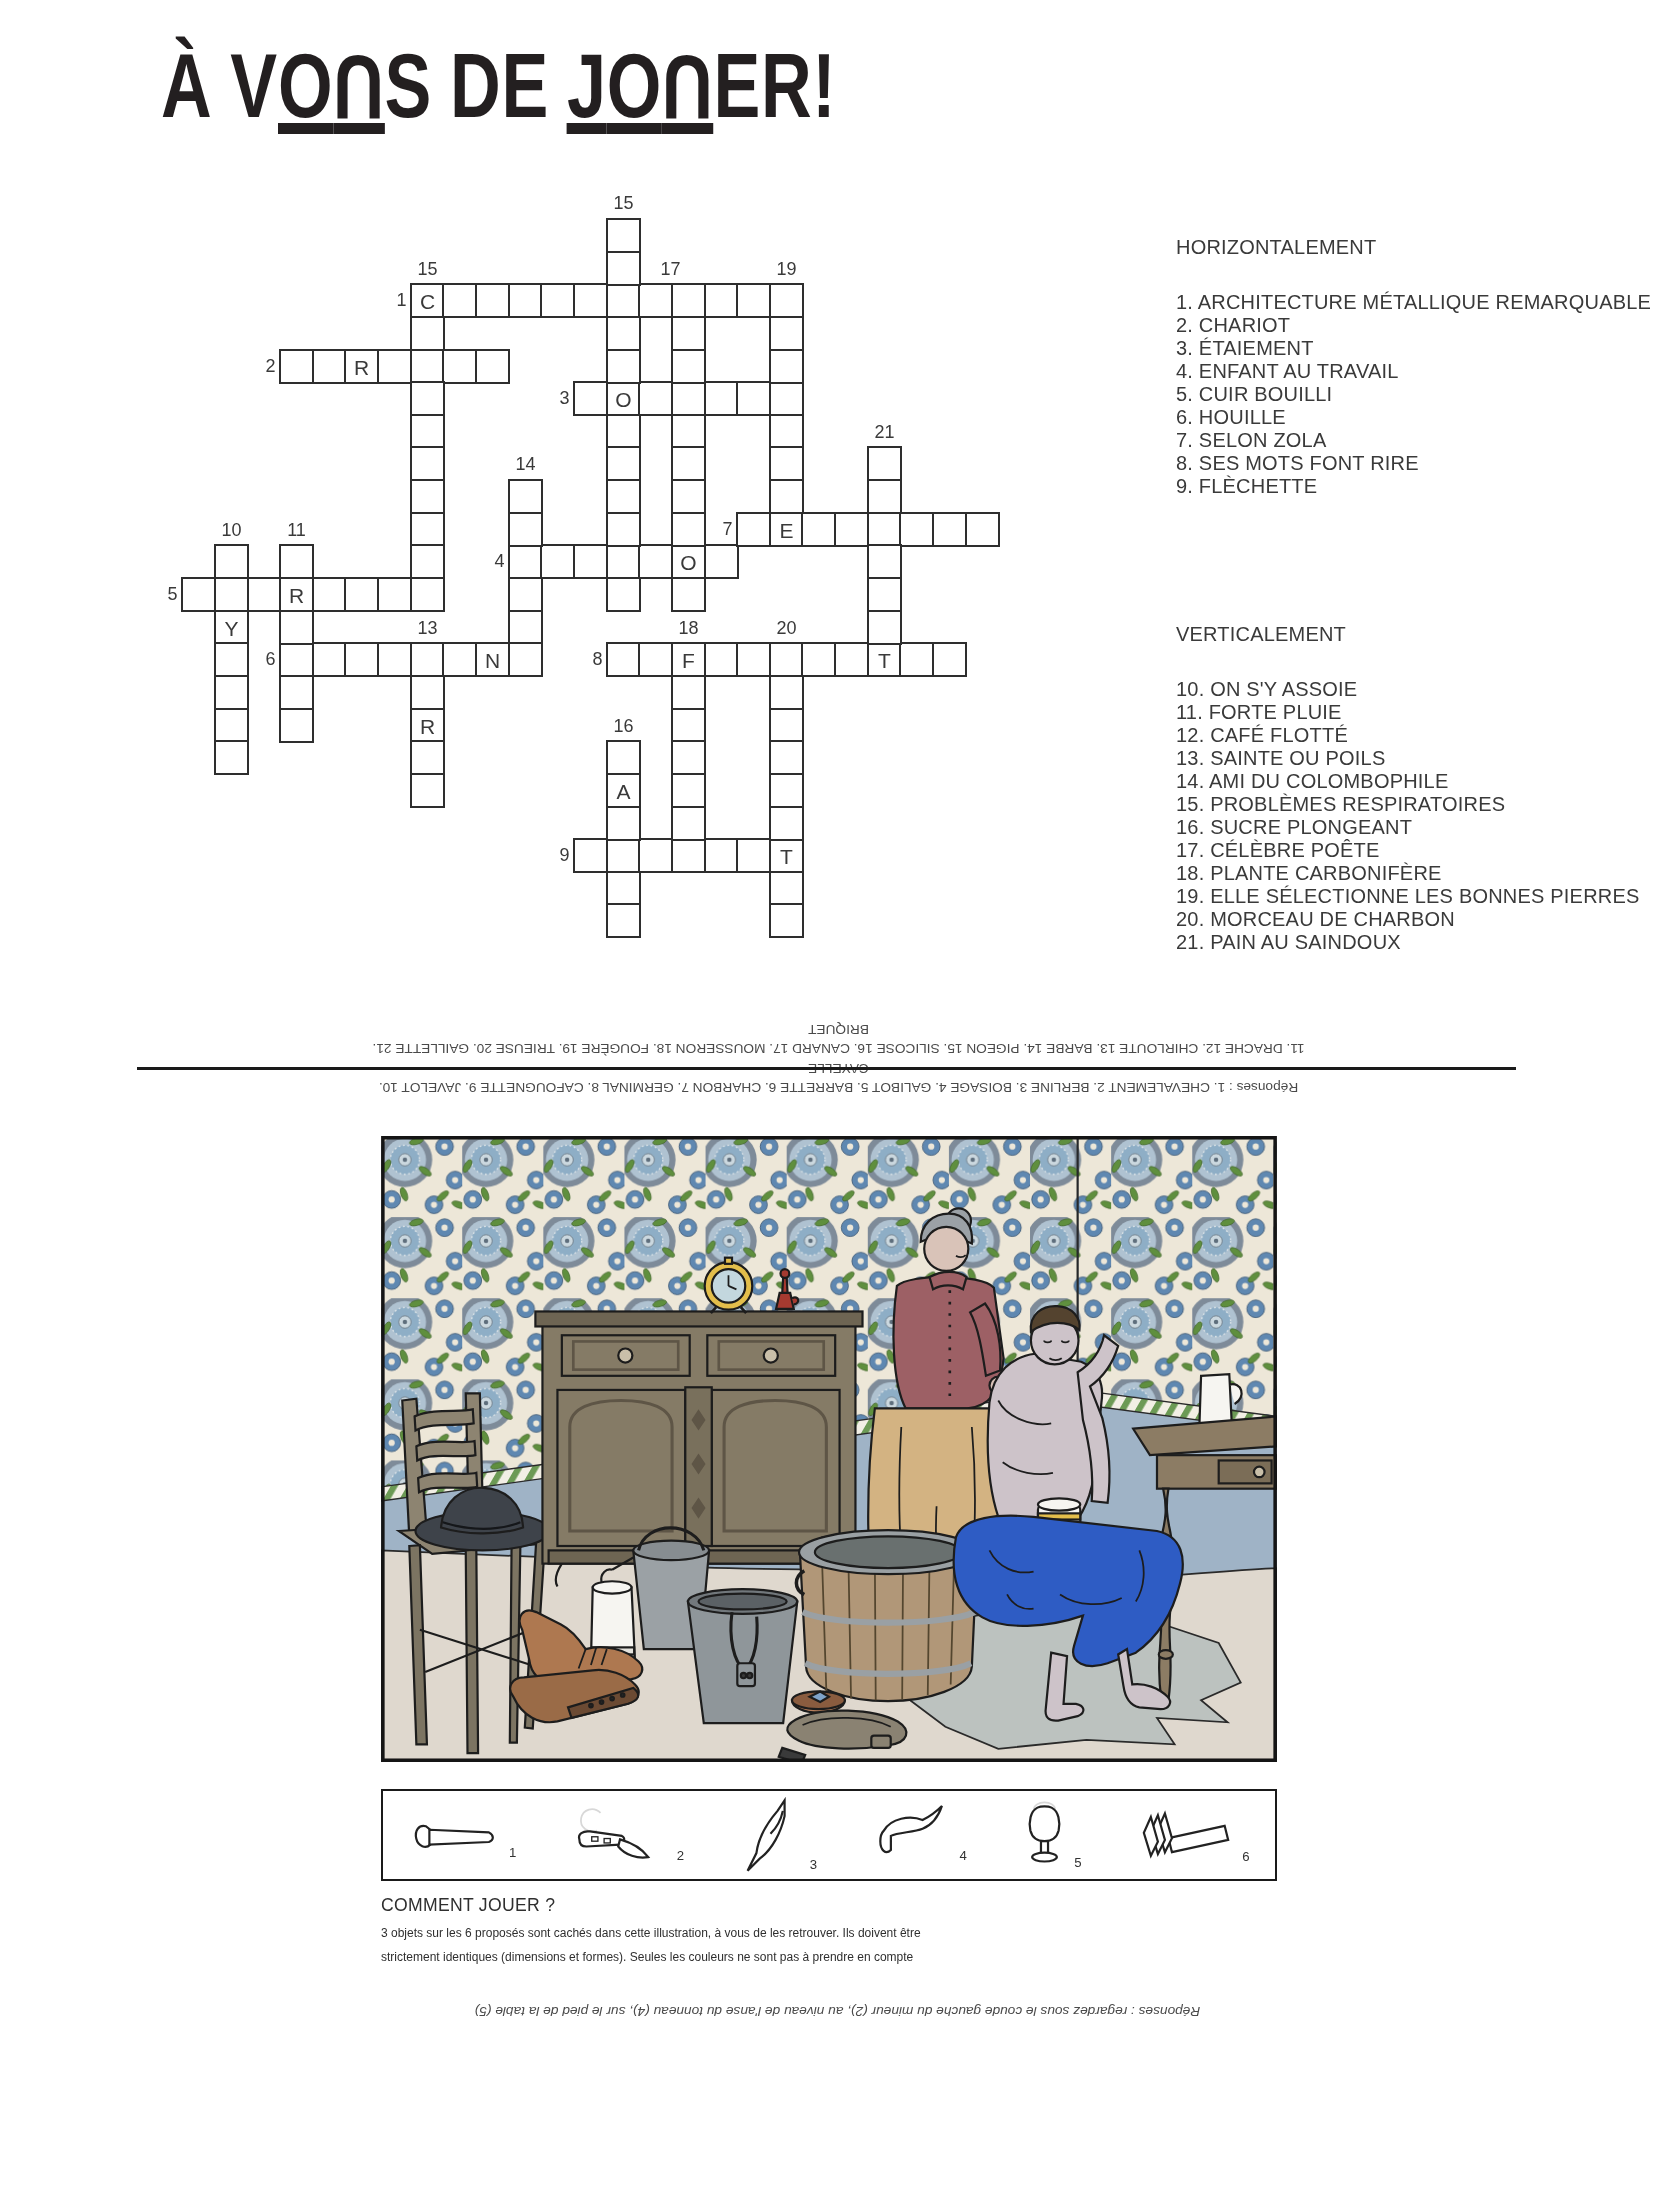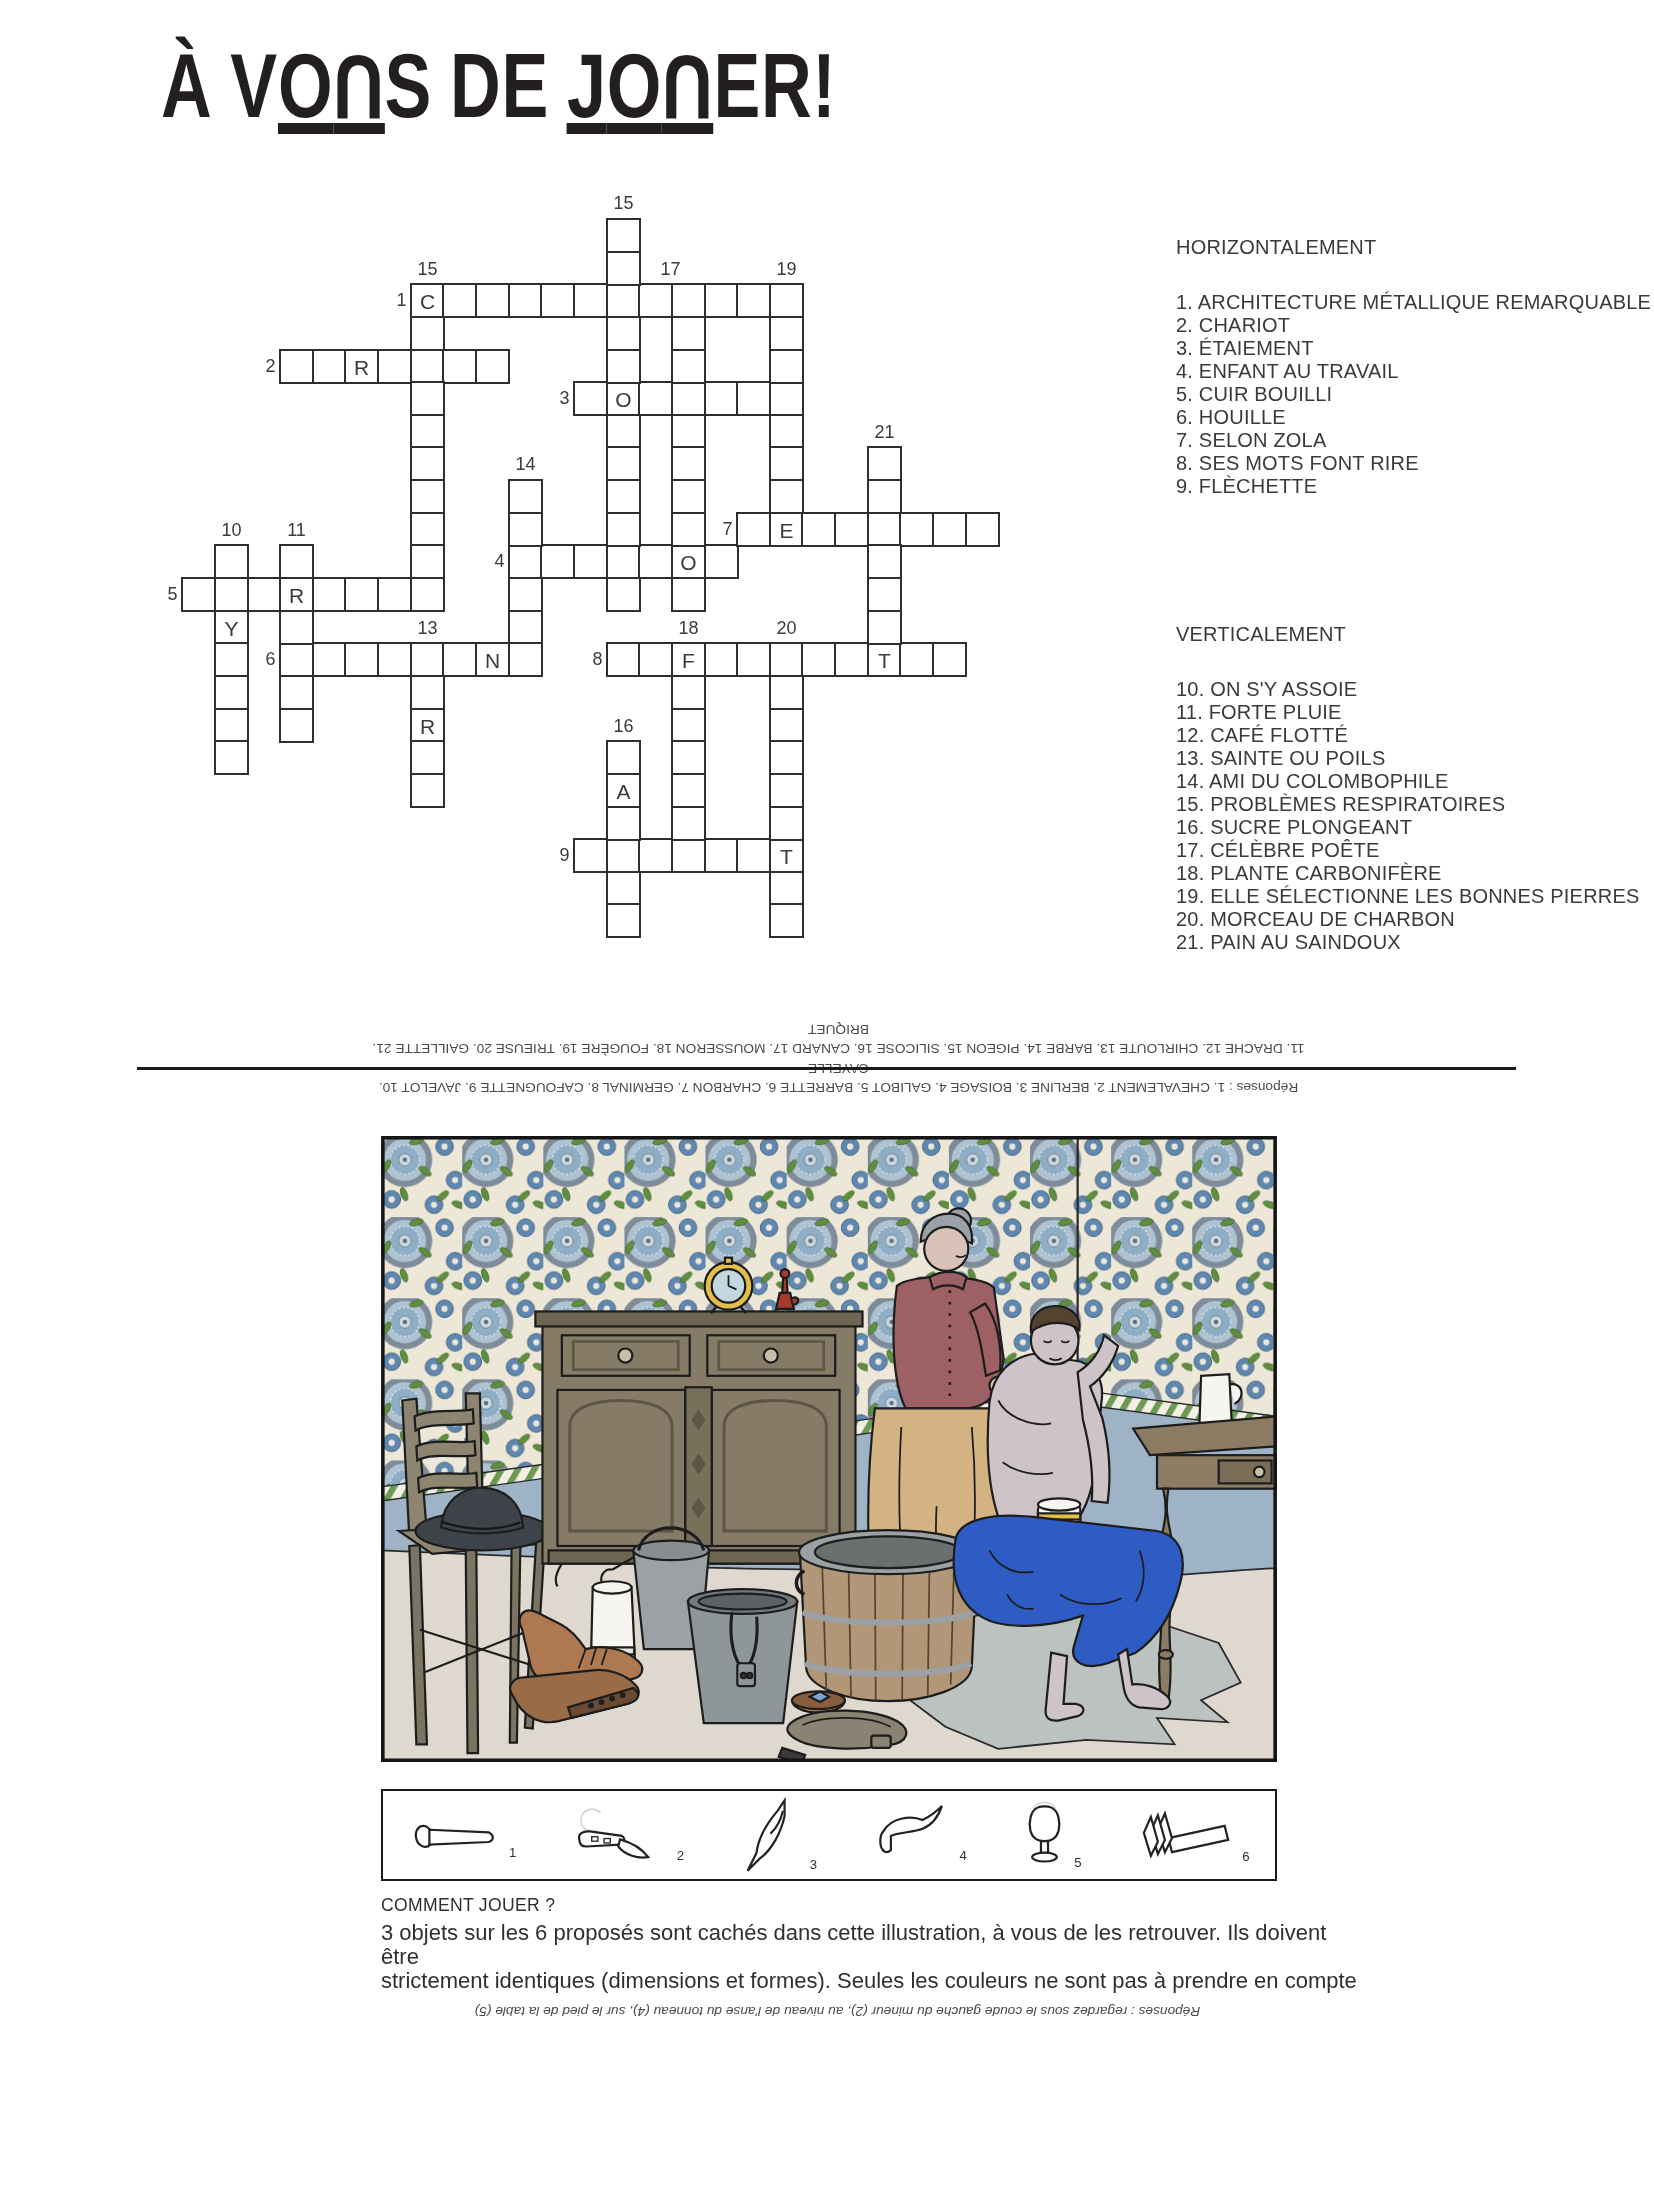--- a/index.html
+++ b/index.html
@@ -42,21 +42,21 @@
 
   
   .strip{position:absolute;left:381px;top:1789px;width:896px;height:92px;border:2.6px solid #1a1a1a;
          box-sizing:border-box;background:#fff;display:flex;align-items:center;justify-content:space-around;}
   .obj{position:relative;display:flex;align-items:flex-end;}
   .obj-num{font-size:13.2px;color:#333;margin-left:3.5px;margin-bottom:3.5px;}
 
   
   .how{position:absolute;left:381px;top:1895px;width:988px;color:#2f2f2f;}
   .how-h{font-size:17.6px;letter-spacing:0.3px;margin:0 0 5.3px 0;}
-  .how-b{font-size:22px;line-height:24px;}
+  .how-b{font-size:12px;line-height:24px;}
 
   .pagenum{position:absolute;left:0;top:2144px;width:1654px;text-align:center;
            font-size:20px;font-weight:bold;color:#231f20;}
 </style>
 </head>
 <body>
 
 <div class="page">
 
   <div class="title"><span class="t-ch">À</span><span class="t-sp"></span><span class="t-ch">V</span><span class="t-ch t-bar">O</span><span class="t-ch t-bar"><span class="t-flip">U</span></span><span class="t-ch">S</span><span class="t-sp"></span><span class="t-ch">D</span><span class="t-ch">E</span><span class="t-sp"></span><span class="t-ch t-bar">J</span><span class="t-ch t-bar">O</span><span class="t-ch t-bar"><span class="t-flip">U</span></span><span class="t-ch">E</span><span class="t-ch">R</span><span class="t-ch">!</span></div>

